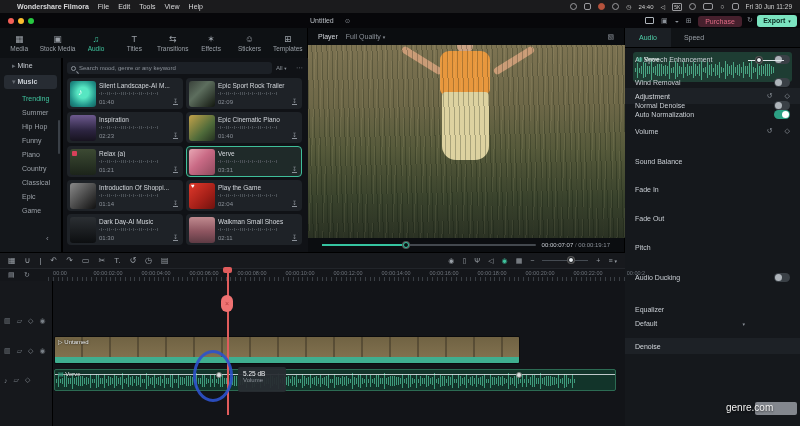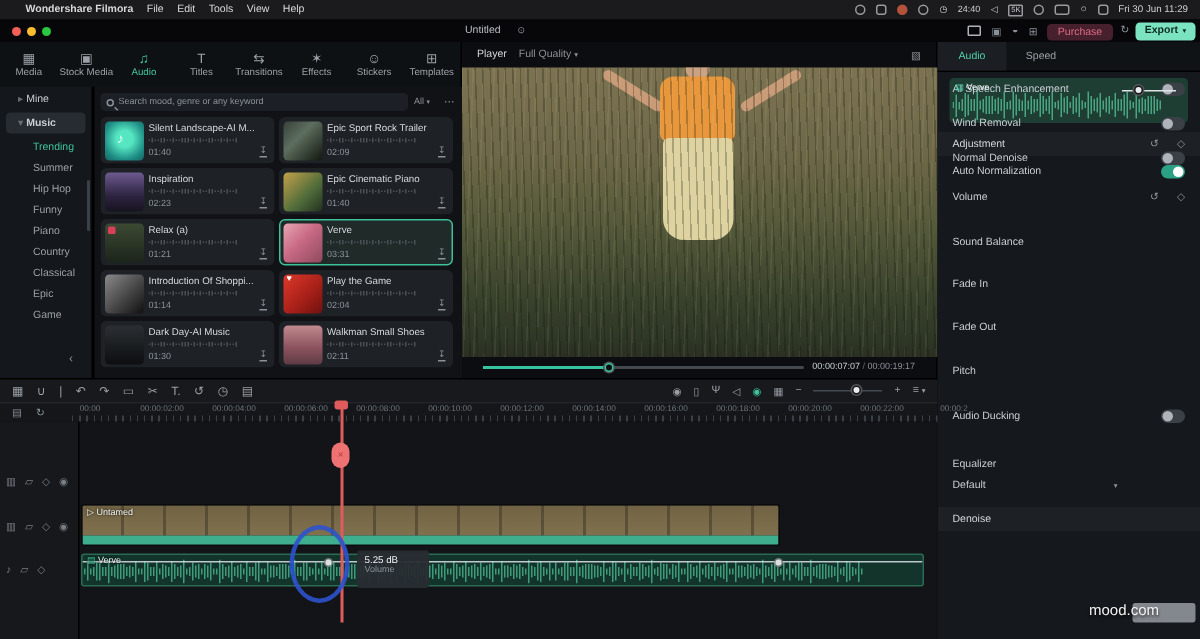--- a/index.html
+++ b/index.html
@@ -1204,13 +1204,13 @@
 
 <div id="phline"></div>
 <div id="phdot"></div>
 <div id="phpill">×</div>
 <div id="bluecircle"></div>
 <div id="tooltip">
   <div class="t65" style="color:#f0f2f4">5.25 dB</div>
   <div class="t6 dim">Volume</div>
 </div>
 
-<div id="watermark"><span class="wmpill"></span><span>mood.com</span></div>
+<div id="watermark"><span class="wmpill"></span><span>genre.com</span></div>
 
 </body></html>

